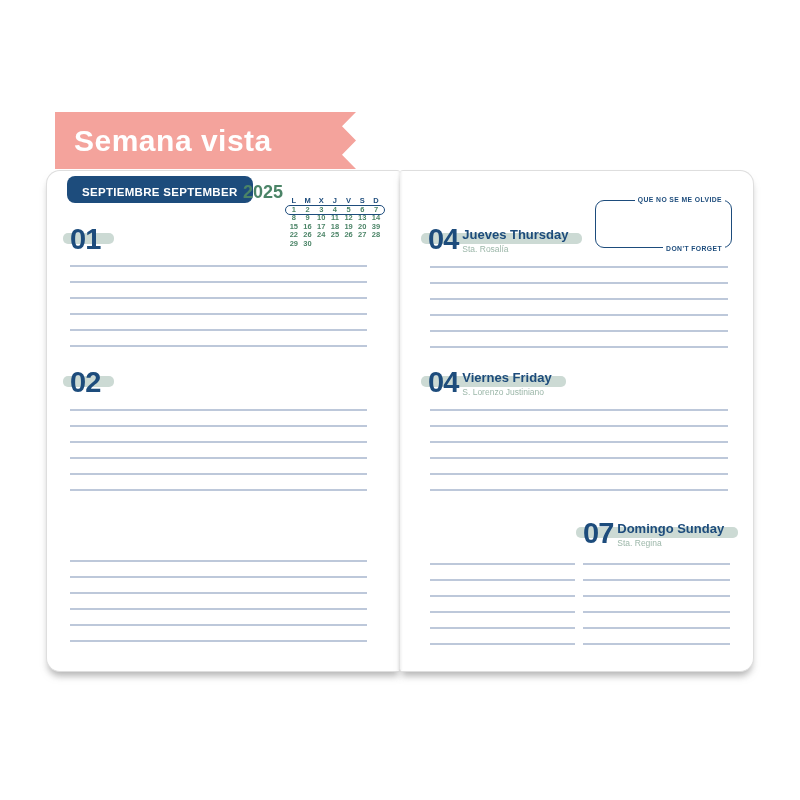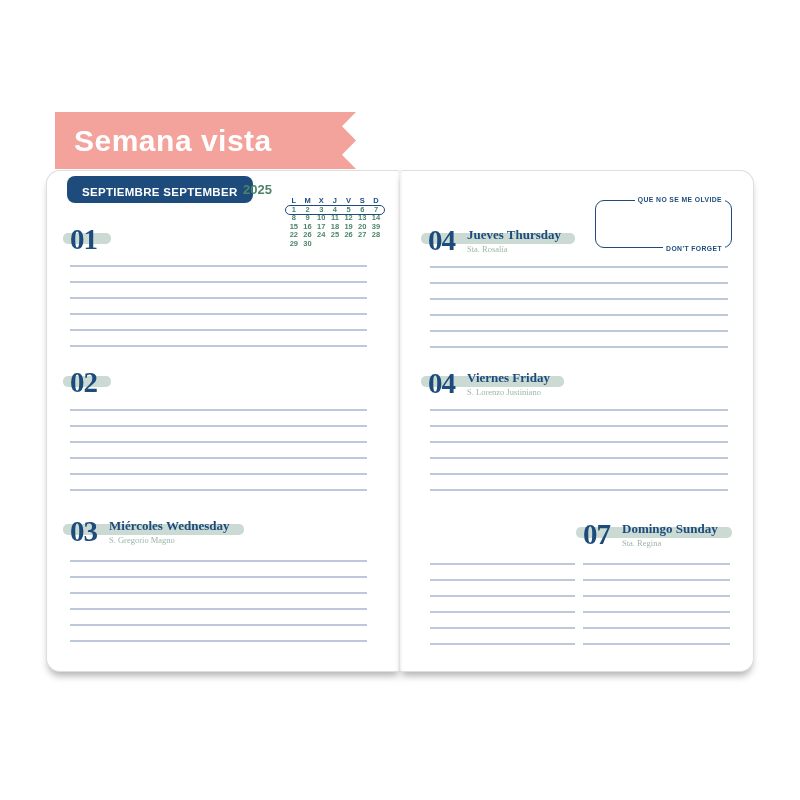--- a/index.html
+++ b/index.html
@@ -40,21 +40,21 @@
     position:absolute; left:351px; top:2px; width:6px; height:498px;
     background:linear-gradient(to right, rgba(0,0,0,0), rgba(0,0,0,0.06), rgba(0,0,0,0));
   }
 
   
   .badge {
     position:absolute; left:21px; top:6px; height:27px; line-height:27px;
     background:var(--navy); color:#fff; font-weight:bold; font-size:11.5px;
     padding:3px 15px; border-radius:8px; letter-spacing:0.3px; white-space:nowrap;
   }
-  .year { position:absolute; left:197px; top:12px; color:var(--green); font-weight:bold; font-size:13px; }
+  .year { position:absolute; left:197px; top:12px; color:var(--green); font-weight:bold; font-size:18px; }
 
   
   .cal { position:absolute; left:241px; top:27px; width:97px; }
   .cal-row { display:flex; height:8.6px; line-height:8.6px; position:relative; }
   .cal-cell { width:13.7px; text-align:center; font-size:7.5px; font-weight:bold; }
   .cal-head .cal-cell { color:var(--navy); }
   .cal-num  { color:var(--green); }
   .cal-row.hl::after {
     content:""; position:absolute; left:-2px; right:-1px; top:-1px; bottom:-0.5px;
     border:1px solid var(--navy); border-radius:8px;
@@ -64,21 +64,21 @@
   .notes { position:absolute; left:549px; top:30px; width:137px; height:48px;
     border:1.3px solid var(--navy); border-radius:9px; }
   .notes-label {
     position:absolute; right:6px; background:#fff; color:var(--navy);
     font-weight:bold; font-size:6.8px; letter-spacing:0.4px; padding:0 3px; white-space:nowrap;
   }
   .notes-top { top:-5px; }
   .notes-bottom { bottom:-5px; }
 
   
-  .day-head { position:absolute; display:flex; align-items:center; gap:12px;font-family:Liberation Serif, serif; }
+  .day-head { position:absolute; display:flex; align-items:flex-start; gap:4px; }
   .bar {
     position:absolute; left:-7px; right:-14px; top:7px; height:11px;
     background:var(--sage); border-radius:5px;
   }
   .num { position:relative; font-size:29px; font-weight:bold; color:var(--navy);
     line-height:26px; letter-spacing:-1px; }
   .texts { position:relative; padding-top:2px; }
   .name { display:block; font-size:13px; font-weight:bold; color:var(--navy); line-height:13px; white-space:nowrap; }
   .saint { display:block; font-size:8.5px; color:var(--saint); margin-top:3px; white-space:nowrap; }
 
@@ -189,28 +189,20 @@
       <span class="num">01</span>
     </div>
     <div class="ruled rl1"></div>
 
     <div class="day-head dh2">
       <span class="bar"></span>
       <span class="num">02</span>
     </div>
     <div class="ruled rl2"></div>
 
-    <div class="day-head dh3">
-      <span class="bar"></span>
-      <span class="num">03</span>
-      <span class="texts">
-        <span class="name">Miércoles Wednesday</span>
-        <span class="saint">S. Gregorio Magno</span>
-      </span>
-    </div>
     <div class="ruled rl3"></div>
 
     <div class="day-head dh4">
       <span class="bar"></span>
       <span class="num">04</span>
       <span class="texts">
         <span class="name">Jueves Thursday</span>
         <span class="saint">Sta. Rosalía</span>
       </span>
     </div>

